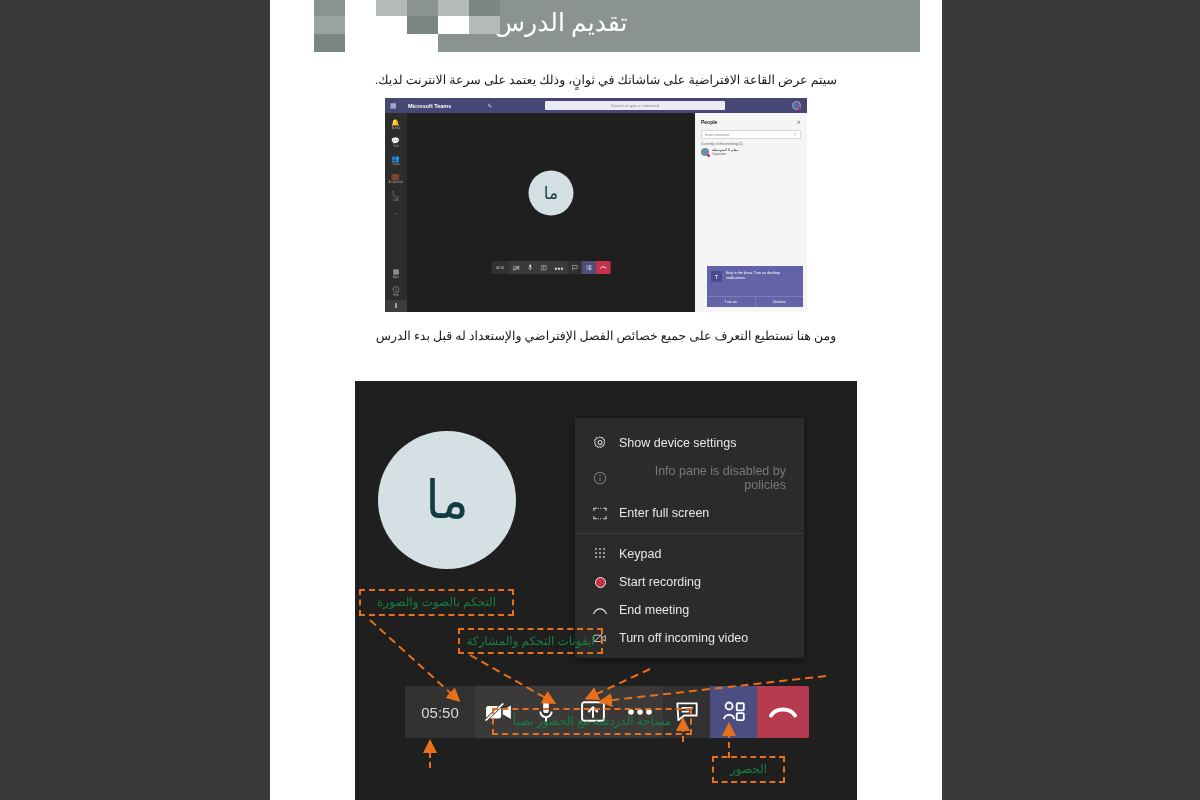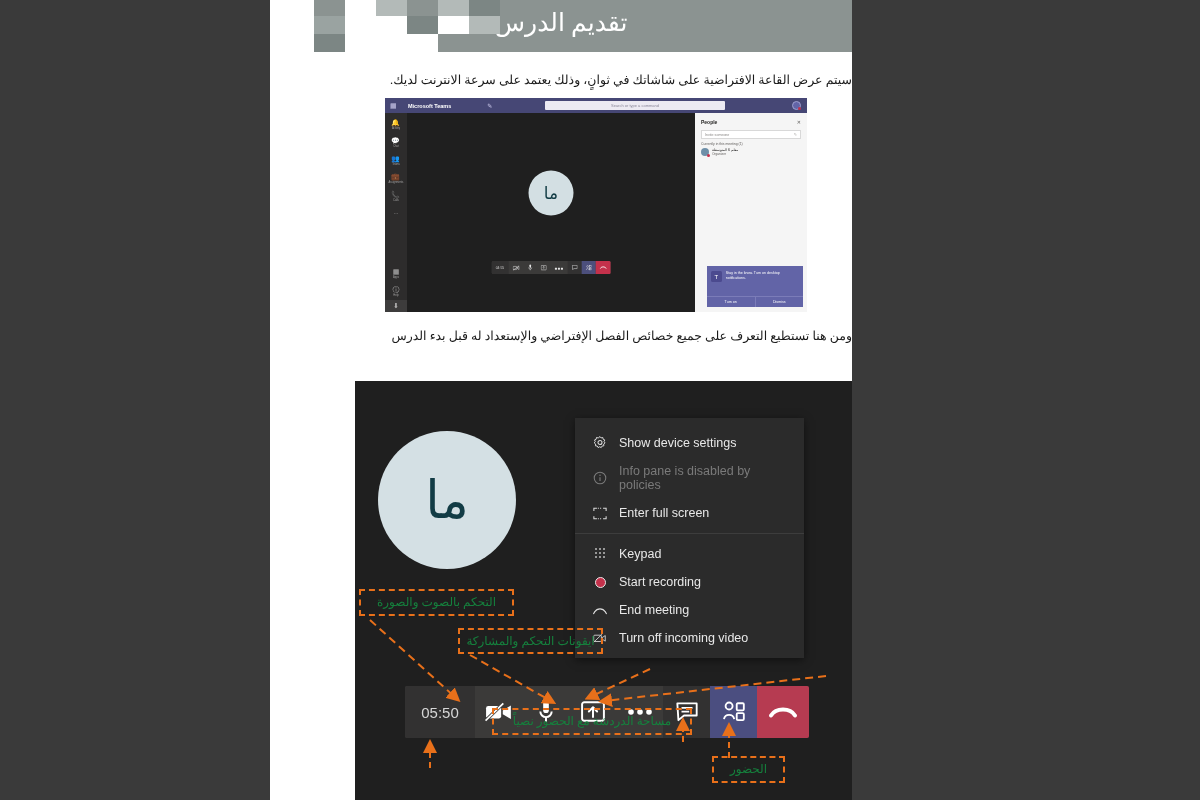--- a/index.html
+++ b/index.html
@@ -11,21 +11,21 @@
     font-family: "Liberation Sans", "DejaVu Sans", sans-serif;
   }
   body {
     background: #3a3a3a;
     position: relative;
   }
   
   #slide {
     position: absolute;
     left: 270px; top: 0;
-    width: 582px; height: 800px;
+    width: 672px; height: 800px;
     background: #ffffff;
     overflow: hidden;
   }
 
   
   #header-band {
     position: absolute;
     left: 44px; top: 0;
     width: 606px; height: 52px;
     background: #8b9391;
@@ -41,20 +41,21 @@
     letter-spacing: 0px;
     padding-right: 112px;
   }
   
   .chk { position: absolute; }
 
   
   .para {
     position: absolute;
     direction: rtl;
+    text-align: center;
     font-family: "Liberation Serif", "DejaVu Serif", serif;
     color: #1a1a1a;
     font-size: 12.5px;
     width: 100%;
     left: 0;
   }
   #para1 { top: 72px; }
   #para2 { top: 328px; }
 
   
@@ -183,20 +184,21 @@
     position:absolute; left:23px; top:50px;
     width:138px; height:138px; border-radius:50%;
     background:#d4e0e4; color:#123c45;
     display:flex; align-items:center; justify-content:center;
     font-size:52px; font-family:"DejaVu Sans", sans-serif;
   }
   #s2-menu {
     position:absolute; left:220px; top:37px; width:229px;
     background:#2b2b2b; padding:10px 0 6px 0;
     box-shadow: 0 2px 8px rgba(0,0,0,0.5);
+    text-align: right;
   }
   .mi {
     display:flex; align-items:center; gap:12px;
     padding: 7px 18px; color:#e8e8e8; font-size:12.5px;
     font-family:"Liberation Sans", sans-serif;
   }
   .mi .ic { width:14px; display:flex; justify-content:center; color:#dcdcdc; }
   .mi.disabled { color:#7a7a7a; }
   .mi.disabled .ic { color:#7a7a7a; }
   #s2-menu .sep { height:1px; background:#3d3d3d; margin:6px 0; }

